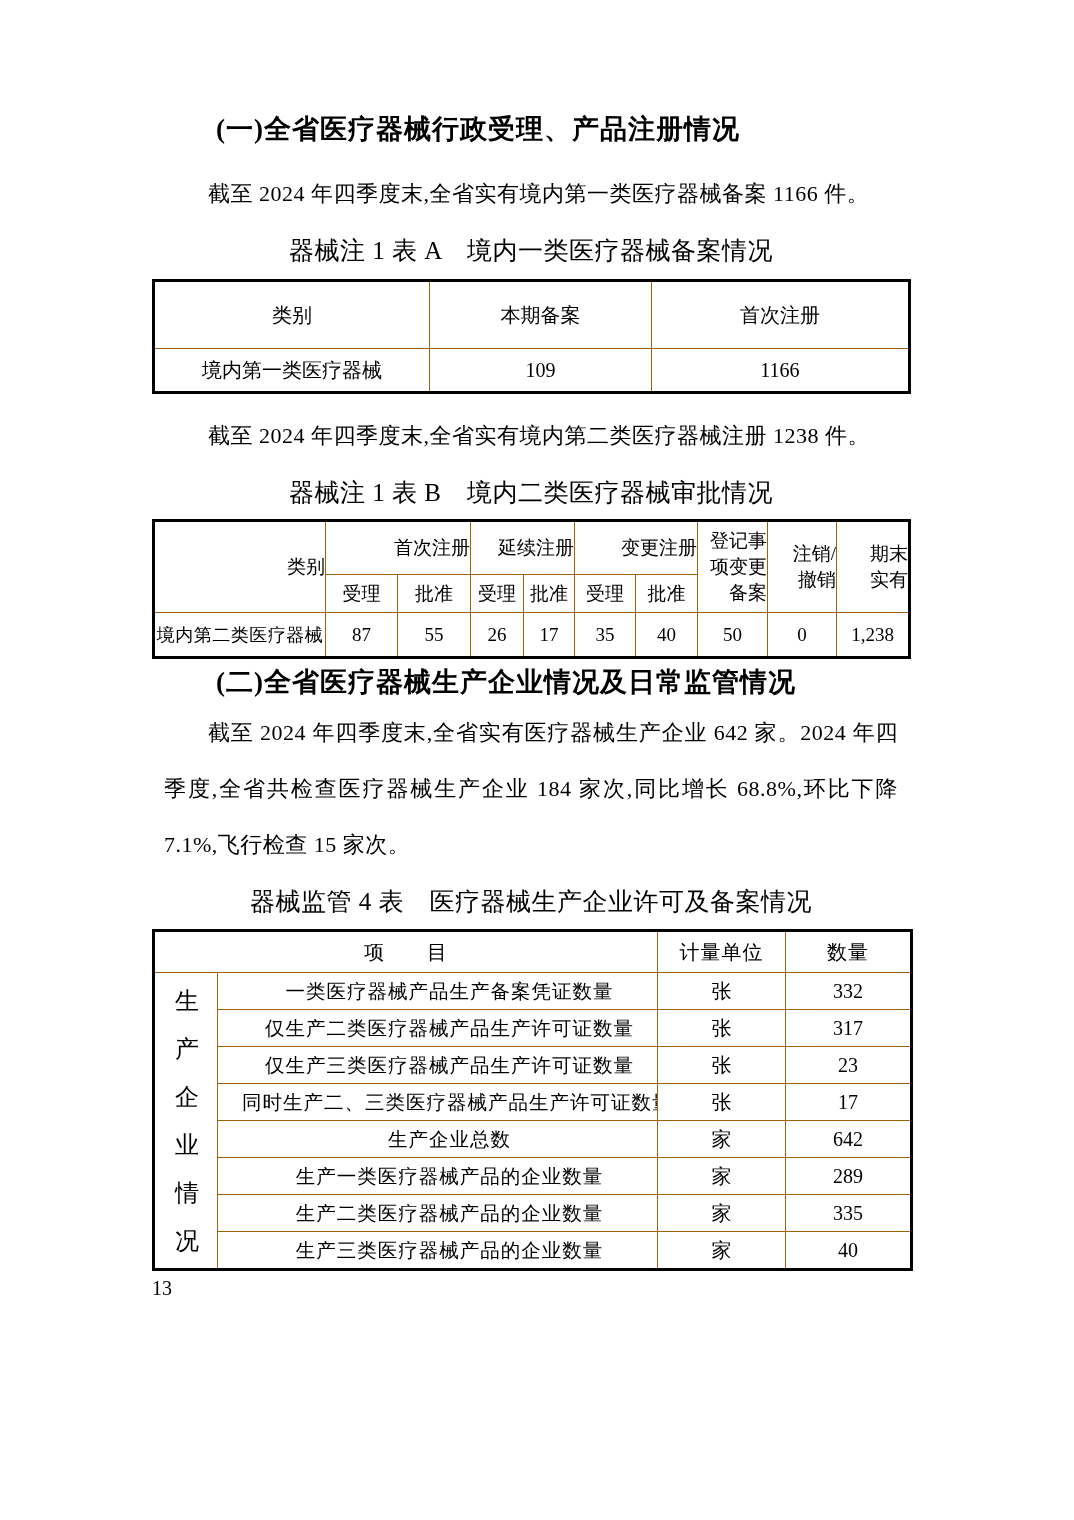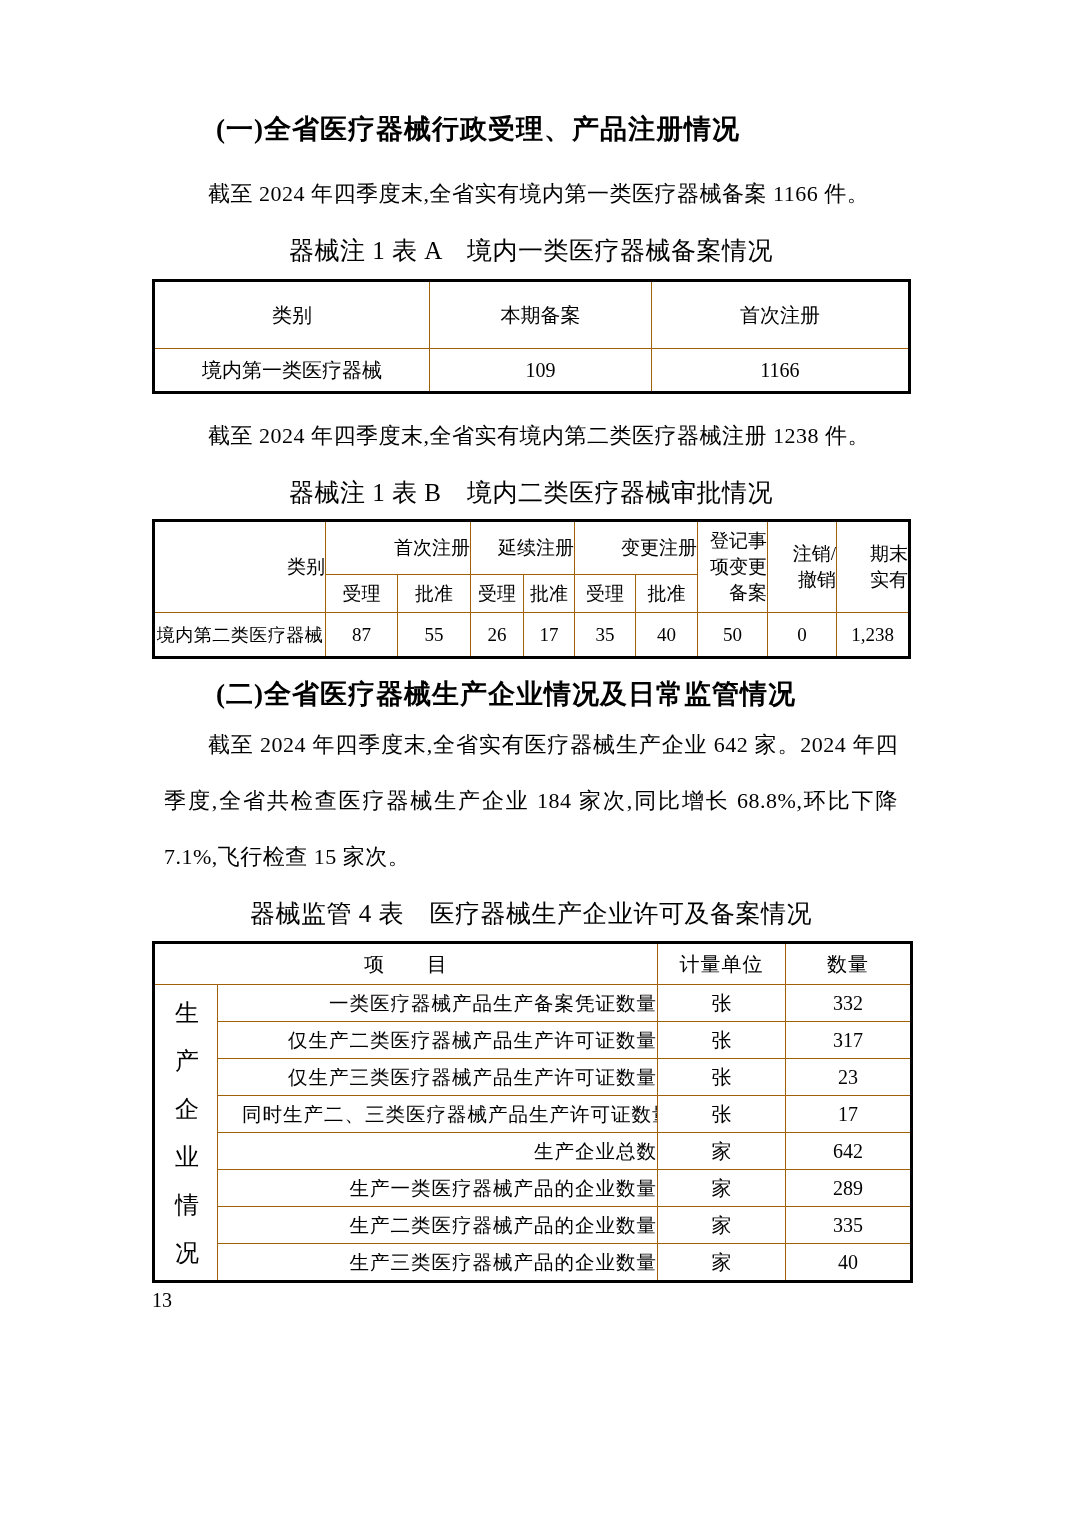--- a/index.html
+++ b/index.html
@@ -37,21 +37,21 @@
   .p3 { margin-top: 6px; }
   .tbl-title {
     font-size: 25px;
     line-height: 34px;
     text-align: center;
     letter-spacing: 0.5px;
   }
   .tA-title { margin-top: 8px; }
   .tB-title { margin-top: 8px; }
   .tC-title { margin-top: 2px; font-family: Liberation Serif, serif; }
-  .h2sec { margin-top: 18px; }
+  .h2sec { margin-top: 6px; }
 
   table {
     border-collapse: collapse;
     table-layout: fixed;
     width: 758px;
     border: 3px solid #000;
   }
   td {
     border: 1px solid #a16207;
     text-align: center;
@@ -70,21 +70,21 @@
   .tB .h1 td { height: 52px; text-align: right; }
   .tB .h2 td { height: 37px; }
   .tB .brow td { height: 43px; }
   .tB .tall { white-space: pre-line; line-height: 26px; }
   .tB .rowlabel { white-space: nowrap; font-size: 18px; letter-spacing: 0.5px; }
 
   .tC { margin-top: 10px; }
   .tC .hrow td { height: 40px; letter-spacing: 1px; margin-top: 15px; }
   .tC .brow td { height: 36px; }
   .tC .item {
-    text-align: right;
+    text-align: center;
     padding-left: 24px;
     white-space: nowrap;
     font-size: 19.5px;
     letter-spacing: 1px;
   }
   .tC .side-cell { vertical-align: middle; }
   .vert {
     display: inline-block;
     width: 22px;
     line-height: 48px;

